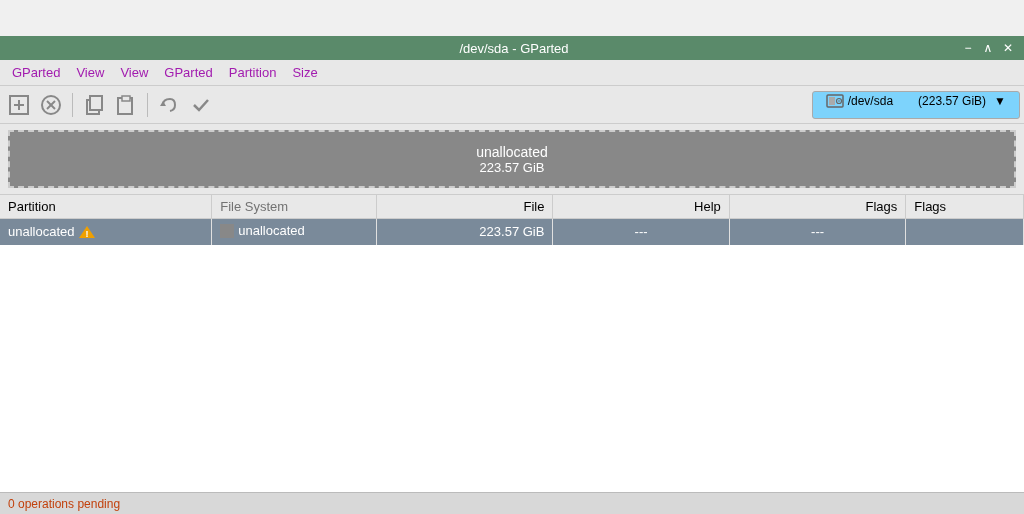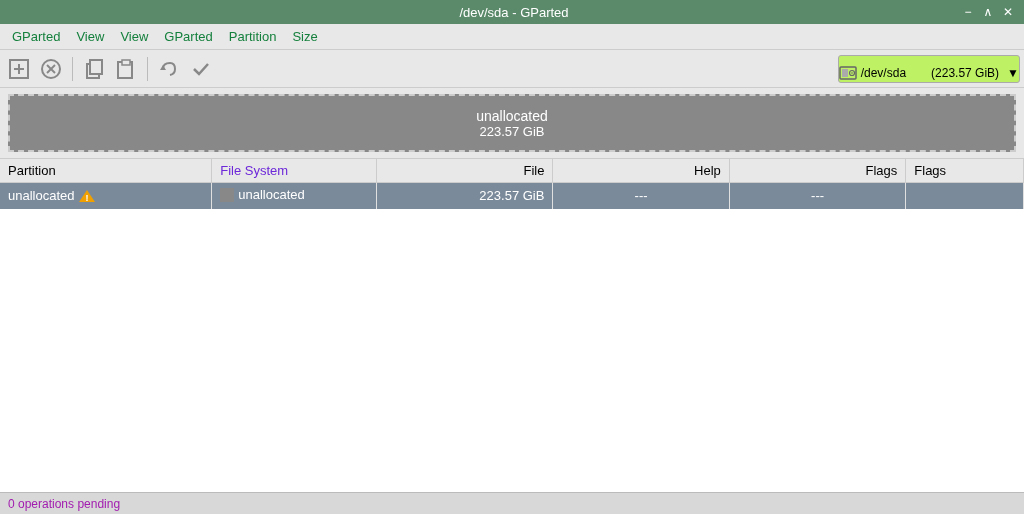--- a/index.html
+++ b/index.html
@@ -19,20 +19,21 @@
       background: #5a8a6a;
       color: white;
       text-align: center;
       padding: 4px 0;
       font-size: 13px;
       display: flex;
       align-items: center;
       justify-content: space-between;
       padding: 0 8px;
       height: 24px;
+      margin-top: 36px;
     }
     #title-text {
       flex: 1;
       text-align: center;
     }
     #window-controls {
       display: flex;
       gap: 4px;
     }
     .win-btn {
@@ -54,21 +55,21 @@
       display: flex;
       align-items: center;
       height: 26px;
       border-bottom: 1px solid #ccc;
       padding: 0 4px;
     }
     .menu-item {
       padding: 2px 8px;
       cursor: pointer;
       font-size: 13px;
-      color: #15803d;
+      color: #a21caf;
     }
 
     
     #toolbar {
       background: #e8e8e8;
       display: flex;
       align-items: center;
       height: 38px;
       border-bottom: 1px solid #ccc;
       padding: 0 4px;
@@ -93,25 +94,25 @@
       background: #bbb;
       margin: 0 4px;
     }
     .toolbar-spacer {
       flex: 1;
     }
 
     
     #device-selector {
       display: flex;
-      align-items: flex-end;
-      background: #bef264;
+      align-items: flex-start;
+      background: #7dd3fc;
       border: 1px solid #aaa;
       border-radius: 3px;
-      padding: 2px 0;
+      padding: 2px 13px;
       cursor: pointer;
       font-size: 12px;
       height: 28px;
       gap: 4px;
     }
 
     
     #disk-visual {
       background: #e8e8e8;
       padding: 6px 8px;
@@ -169,21 +170,21 @@
     tbody td.center-align {
       text-align: center;
     }
 
     
     #status-bar {
       background: #d8d8d8;
       border-top: 1px solid #bbb;
       padding: 2px 8px;
       font-size: 12px;
-      color: #a21caf;
+      color: #c2410c;
       height: 22px;
       display: flex;
       align-items: center;
     }
   </style>
 </head>
 <body>
 
 <div id="title-bar">
   <div style="width:60px"></div>
@@ -263,21 +264,21 @@
     <span style="font-size:14px">unallocated</span>
     <span style="font-size:13px">223.57 GiB</span>
   </div>
 </div>
 
 <div id="partition-table">
   <table>
     <thead>
       <tr>
         <th style="width:180px">Partition</th>
-        <th style="width:140px;color:#6d28d9">File System</th>
+        <th style="width:140px;color:#737373">File System</th>
         <th class="right-align" style="width:150px">File</th>
         <th class="right-align" style="width:150px">Help</th>
         <th class="right-align" style="width:150px">Flags</th>
         <th style="width:100px">Flags</th>
       </tr>
     </thead>
     <tbody>
       <tr class="selected">
         <td>
           <span style="display:inline-flex;align-items:center;gap:4px;">

